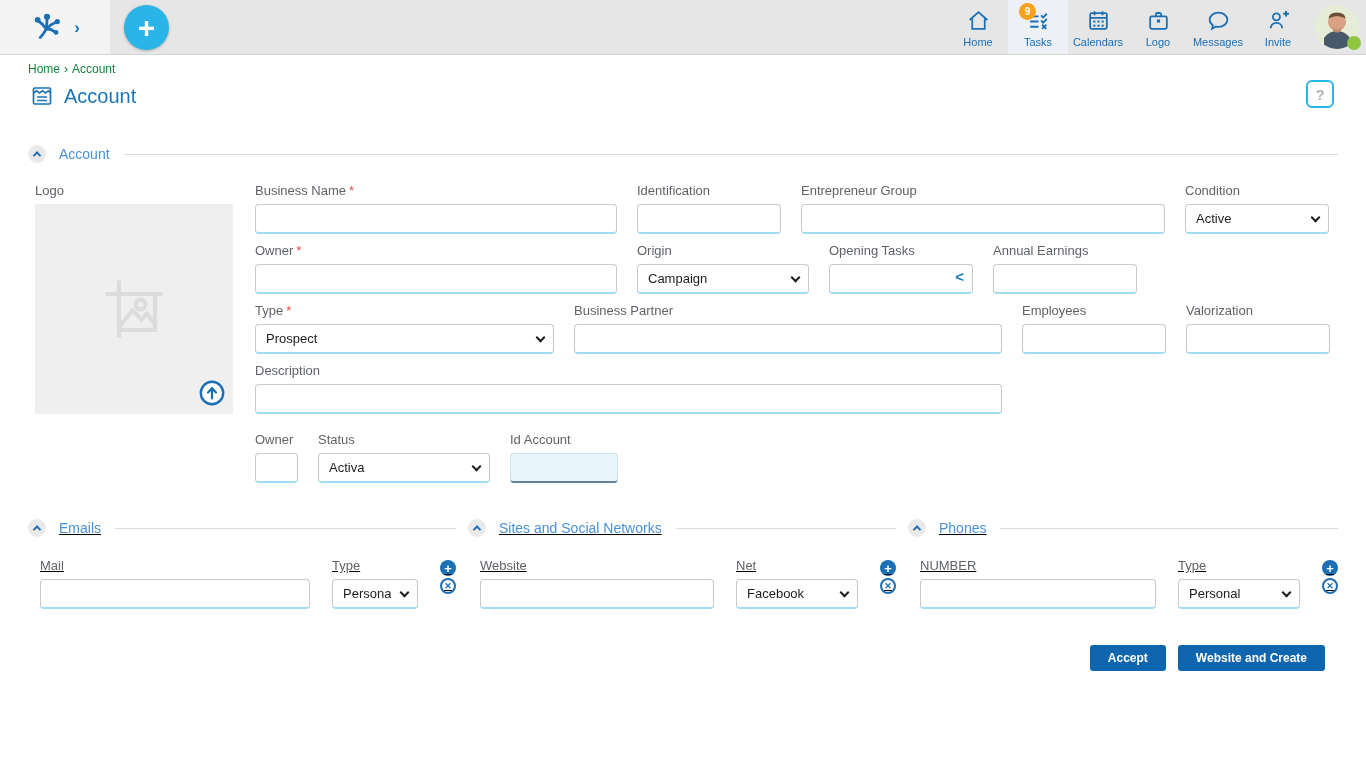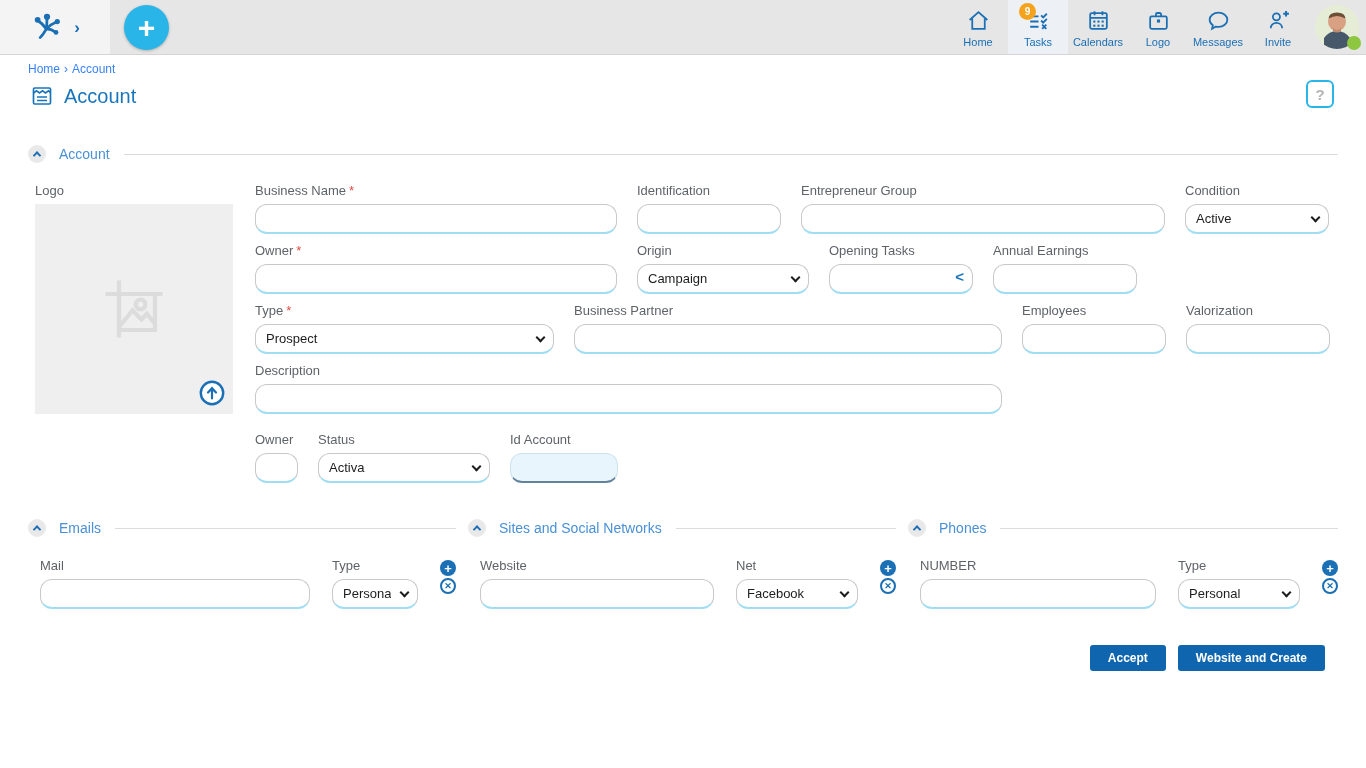--- a/index.html
+++ b/index.html
@@ -24,21 +24,21 @@
   .nav-label { font-size:11px; color:#1a6fb5; }
   .nav-badge { position:absolute; top:3px; left:11px; min-width:17px; height:17px;
     border-radius:50%; background:#f5a21d; color:#fff; font-size:10px; font-weight:bold;
     display:flex; align-items:center; justify-content:center; }
   .avatar-wrap { width:58px; display:flex; align-items:center; justify-content:center; position:relative; }
   .avatar { width:44px; height:44px; border-radius:50%; overflow:hidden; background:#e4ecd5; cursor:pointer; }
   .status-dot { position:absolute; right:5px; bottom:4px; width:14px; height:14px;
     border-radius:50%; background:#8dc63f; }
 
   
-  .breadcrumb { margin:7px 0 0 28px; font-size:12px; color:#3b82f6; }
+  .breadcrumb { margin:7px 0 0 28px; font-size:12px; color:#15803d; }
   .breadcrumb .sep { margin:0 4px; }
   .title-row { display:flex; align-items:center; margin:8px 0 0 30px; }
   .title-row svg { width:24px; height:24px; margin-right:10px; }
   .page-title { font-size:20px; color:#1a75bb; }
   .help-btn { position:absolute; top:80px; right:32px; width:28px; height:28px;
     background:#fff; border:2px solid #2ab5e8; border-radius:6px; color:#b3b3b3;
     font-size:15px; font-weight:bold; display:flex; align-items:center; justify-content:center;
     cursor:pointer; }
 
   
@@ -56,35 +56,35 @@
   .form-area { display:flex; margin:20px 36px 0 35px; }
   .logo-col { width:198px; margin-right:22px; flex:none; }
   .flabel { display:block; font-size:13px; color:#5f6368; margin-bottom:6px; }
   .req { color:#e64a45; margin-left:3px; }
   .logo-box { width:198px; height:210px; background:#efefef; position:relative;
     display:flex; align-items:center; justify-content:center; }
   .upload-btn { position:absolute; right:8px; bottom:8px; width:26px; height:26px; cursor:pointer; }
   .fields-col { flex:1; }
   .frow { display:flex; gap:20px; margin-bottom:9px; align-items:flex-start; }
   .field input, .field select { width:100%; height:30px; border:1px solid #c9c9c9;
-    border-bottom:2px solid #a0ddf2; border-radius:12px; background:#fff; font-size:13px;
+    border-bottom:2px solid #a0ddf2; border-radius:4px; background:#fff; font-size:13px;
     color:#1d1d1d; padding:0 10px; outline:none; font-family:"Liberation Sans", sans-serif; }
   .select-wrap { position:relative; }
   .select-wrap select { appearance:none; -webkit-appearance:none; padding-right:26px; cursor:pointer; }
   .sel-chev { position:absolute; right:10px; top:10px; width:7px; height:7px; pointer-events:none;
     border-right:2px solid #1d1d1d; border-bottom:2px solid #1d1d1d; transform:rotate(45deg); }
   .date-wrap { position:relative; }
   .date-chev { position:absolute; right:9px; top:4px; color:#1a75bb; font-size:15px;
     font-weight:bold; cursor:pointer; }
   .w-a1{width:362px} .w-a2{width:364px} .w-sm{width:144px} .w-md{width:172px}
   .w-type{width:299px} .w-bp{width:428px} .w-desc{width:747px} .w-own{width:43px} .w-id{width:108px}
   .id-field input { background:#e9f5fc; border-color:#cde2ec; border-bottom:2px solid #62839b; }
 
   
-  .bottom-sections { display:flex; gap:12px; margin:27px 28px 13px 28px; }
+  .bottom-sections { display:flex; gap:12px; margin:27px 28px 13px 28px;text-decoration:underline; }
   .bsec { display:flex; flex-direction:column; }
   .bsec-emails{width:428px} .bsec-sites{width:428px} .bsec-phones{width:430px}
   .bsec-row { display:flex; gap:22px; margin-top:21px; padding-left:12px; }
   .grow { flex:1; }
   .w-type-s{width:86px; flex:none;} .w-net{width:122px; flex:none;}
   .rowbtns { display:flex; flex-direction:column; gap:2px; margin-top:2px; flex:none; }
   .add-btn { width:16px; height:16px; border-radius:50%; background:#1a6fb5; color:#fff;
     font-size:13px; font-weight:bold; display:flex; align-items:center; justify-content:center;
     cursor:pointer; line-height:1; }
   .rem-btn { width:16px; height:16px; border-radius:50%; background:#fff; border:2px solid #1a6fb5;

